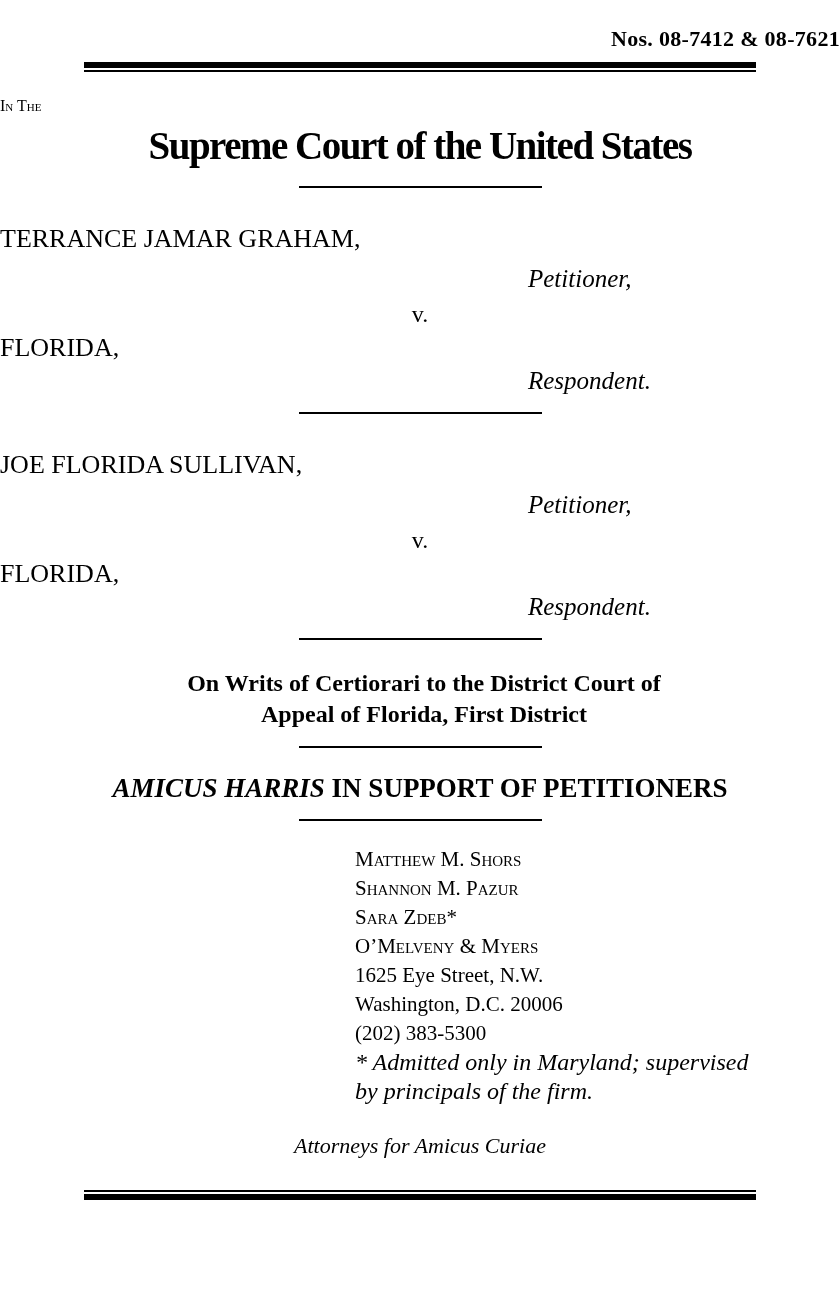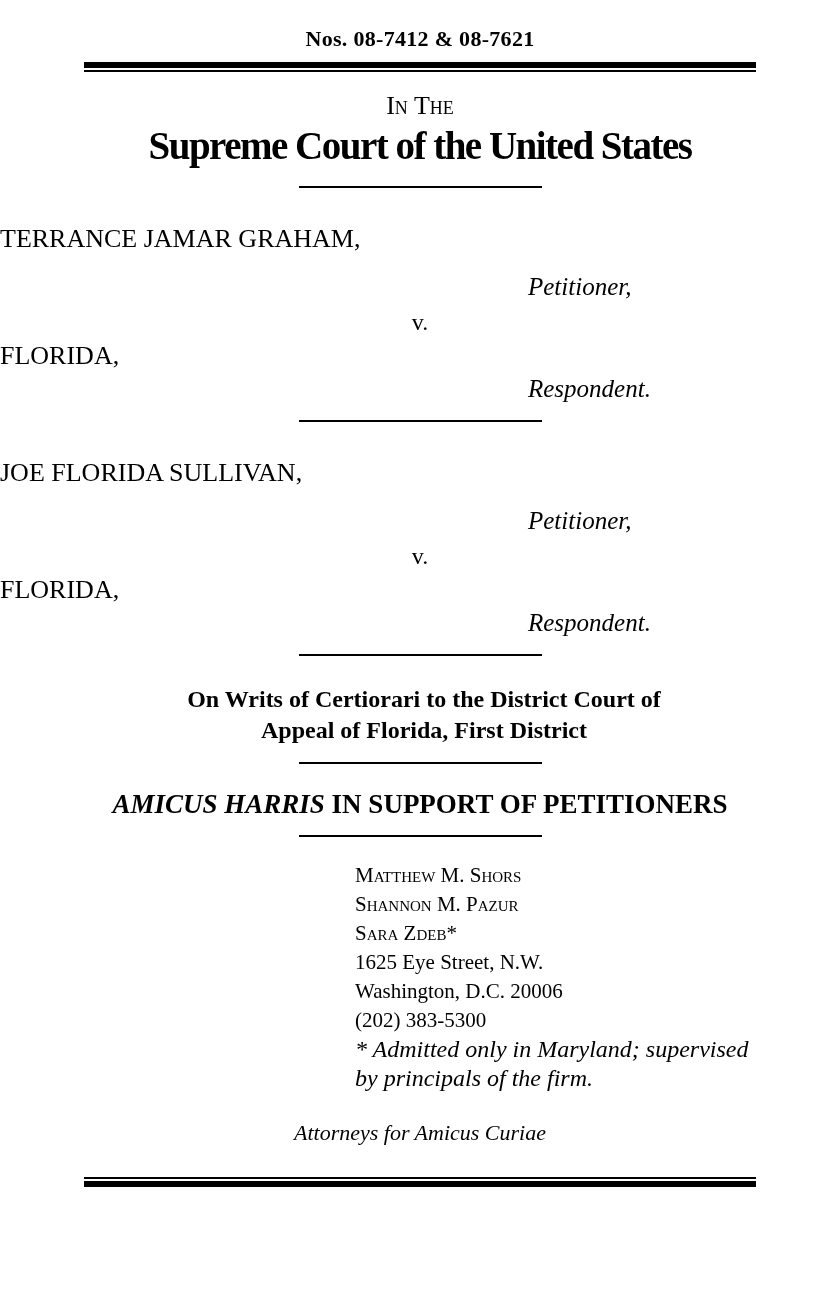--- a/index.html
+++ b/index.html
@@ -15,37 +15,37 @@
     width: 840px;
     height: 1294px;
     overflow: hidden;
     background: #ffffff;
   }
 
   .docket {
     margin-top: 26px;
     font-size: 22px;
     font-weight: bold;
-    text-align: center;
+    text-align: right;
     line-height: 26px;
     letter-spacing: 0.3px;
   }
 
   .double-rule { width: 672px; margin: 10px auto 0 auto; }
   .rule-thick { height: 6px; background: #000; }
   .rule-thin  { height: 2px; background: #000; }
   .double-rule.top .rule-thin { margin-top: 2px; }
   .double-rule.bottom { margin-top: 30px; }
   .double-rule.bottom .rule-thick { margin-top: 2px; }
 
   .in-the {
     margin-top: 22px;
-    font-size: 26px;
+    font-size: 16px;
     font-variant: small-caps;
-    text-align: center;
+    text-align: left;
     line-height: 24px;
   }
   .court-name {
     margin-top: 6px;
     font-size: 39px;
     font-weight: bold;
     text-align: center;
     line-height: 44px;
     letter-spacing: -1.5px;
   }
@@ -60,21 +60,21 @@
   .divider.after-writ { margin-top: 16px; }
   .divider.after-title { margin-top: 14px; }
 
   .case-block { margin-top: 36px; }
   .party-name {
     font-size: 26px;
     text-align: left;
     line-height: 30px;
   }
   .party-role {
-    margin-top: 18px;
+    margin-top: 10px;
     padding-left: 528px;
     font-size: 25px;
     font-style: italic;
     line-height: 30px;
   }
   .versus {
     margin-top: 6px;
     font-size: 24px;
     text-align: center;
     line-height: 28px;
@@ -169,20 +169,21 @@
   <div class="brief-title">
     <div><span class="ital">AMICUS HARRIS</span><span> IN SUPPORT OF PETITIONERS</span></div>
   </div>
 
   <div class="divider after-title"></div>
 
   <div class="counsel">
     <div class="sc">Matthew M. Shors</div>
     <div class="sc">Shannon M. Pazur</div>
     <div class="sc">Sara Zdeb*</div>
+    <div class="sc">O’Melveny &amp; Myers</div>
     <div>1625 Eye Street, N.W.</div>
     <div>Washington, D.C. 20006</div>
     <div>(202) 383-5300</div>
     <div class="footnote">* Admitted only in Maryland; supervised</div>
     <div class="footnote">by principals of the firm.</div>
   </div>
 
   <div class="attorneys">Attorneys for Amicus Curiae</div>
 
   <div class="double-rule bottom">

